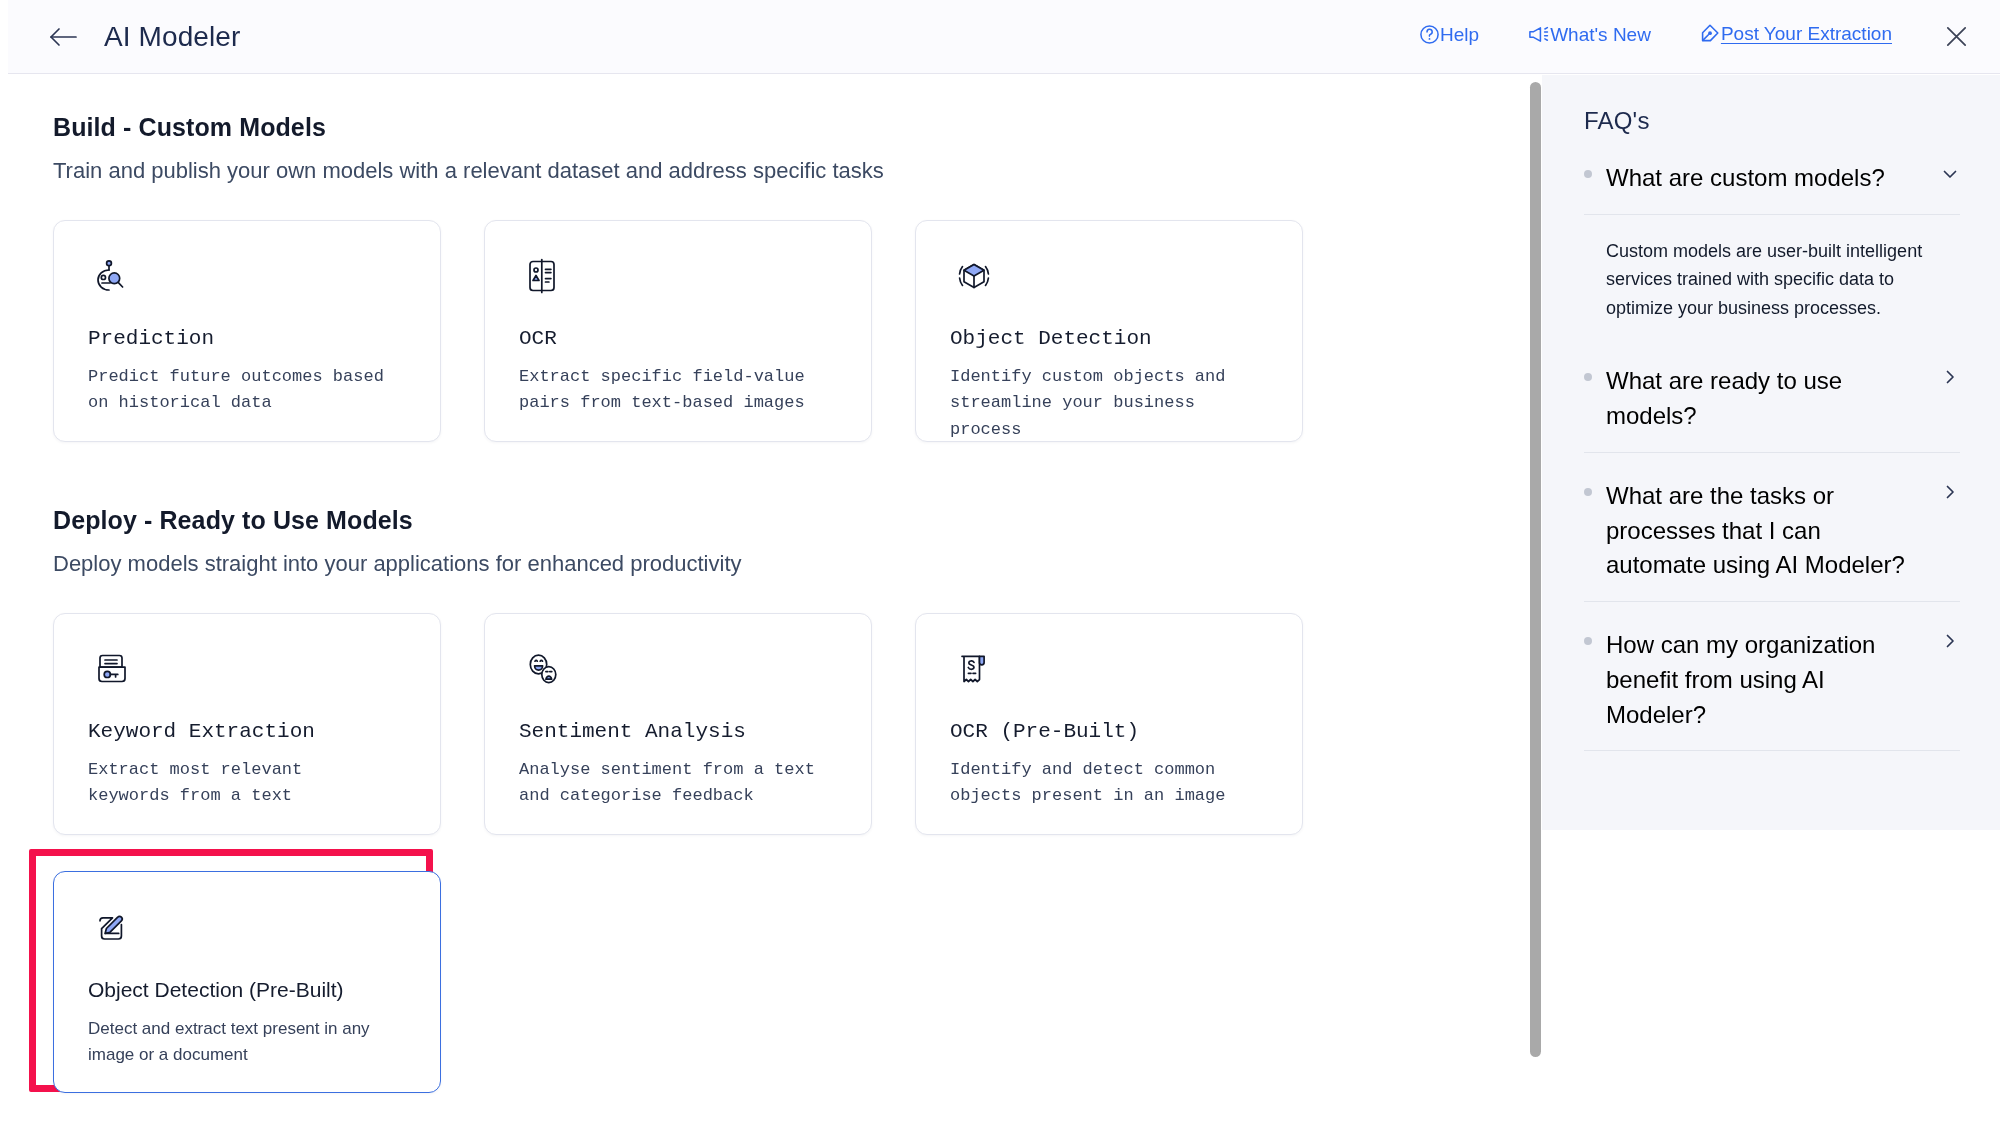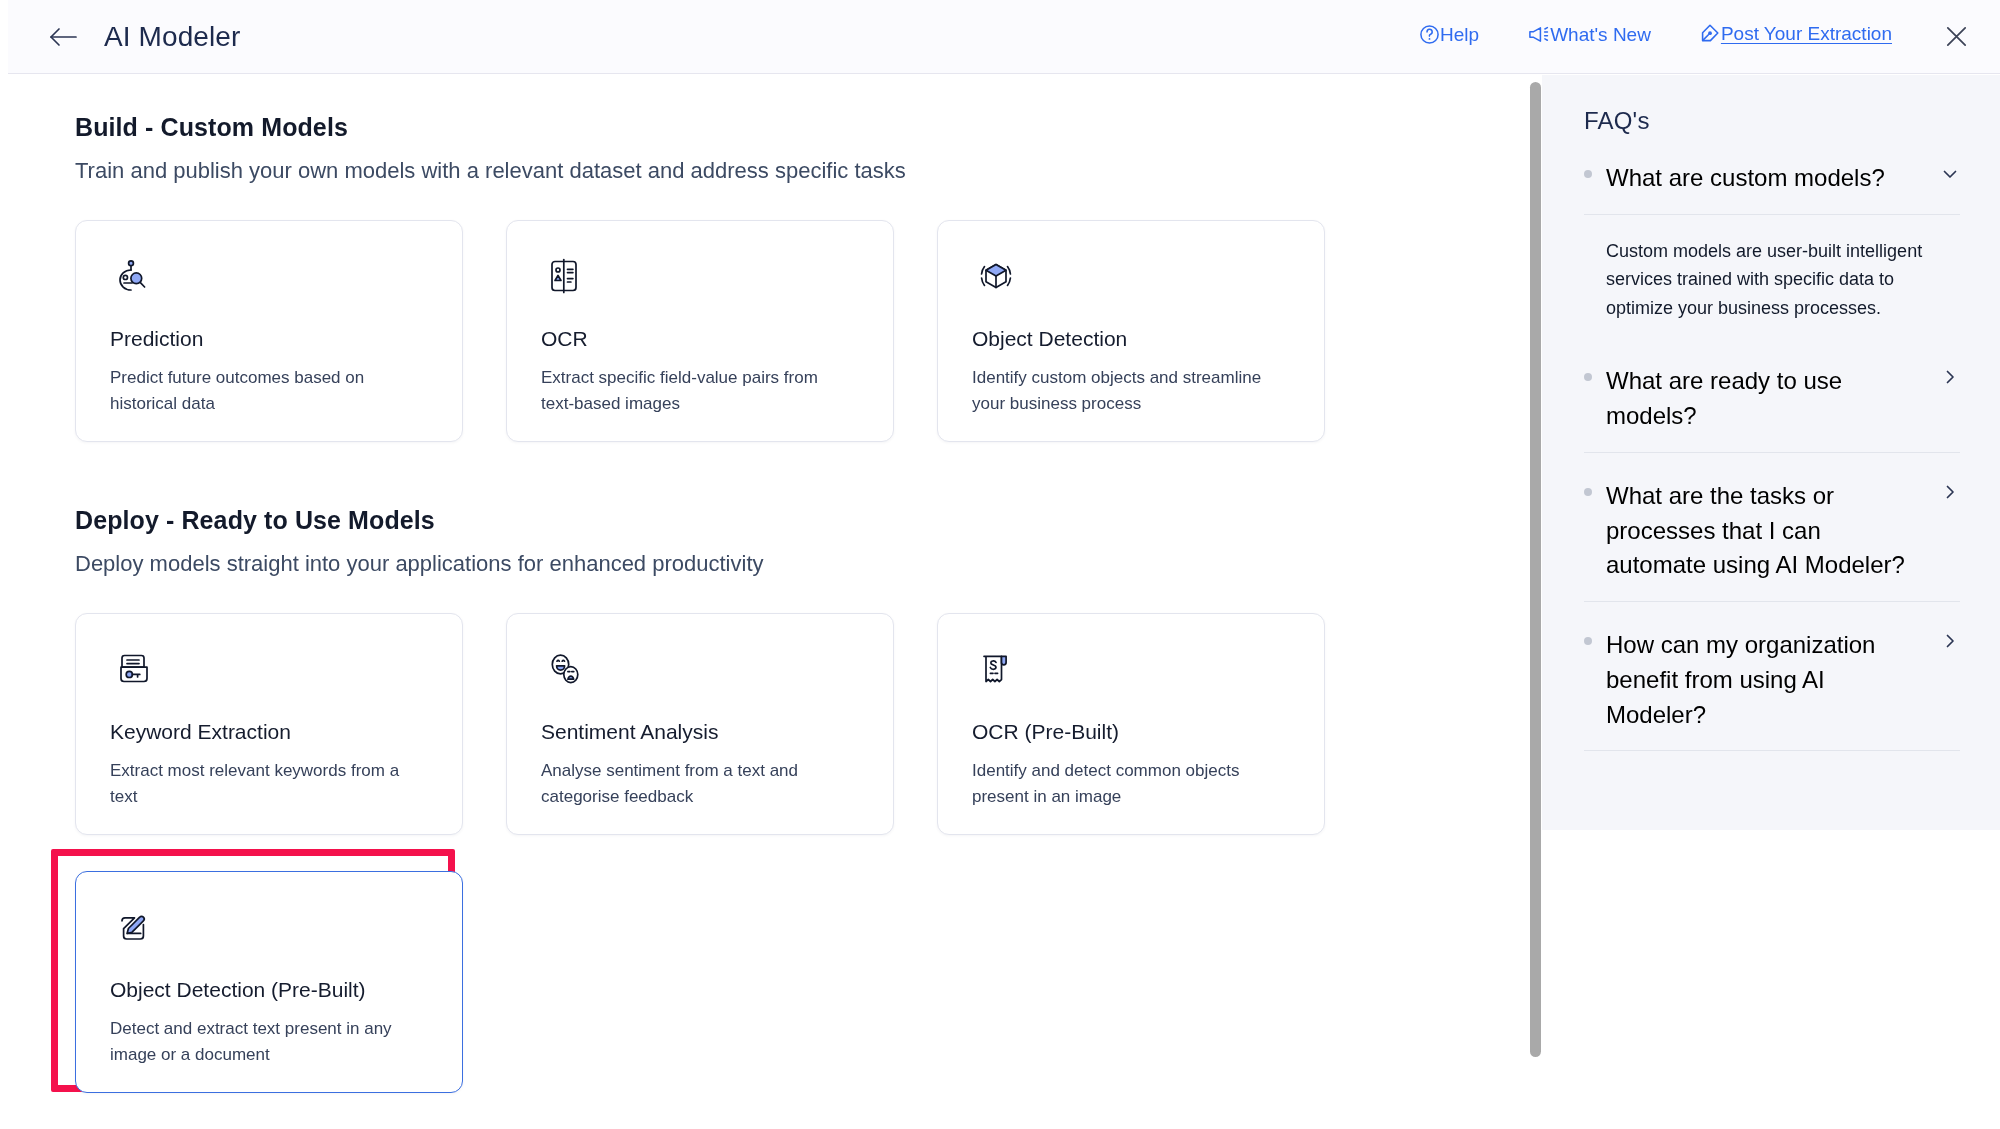--- a/index.html
+++ b/index.html
@@ -40,30 +40,30 @@
   .tb-close {
     width: 40px; height: 40px; margin-left: 20px;
     display: flex; align-items: center; justify-content: center; cursor: pointer;
   }
 
   
   .main {
     position: absolute; top: 75px; left: 0; width: 1540px; height: 1054px;
     background: #fff; overflow: hidden;
   }
-  .section { padding-left: 75px; border-radius: 12px; }
+  .section { padding-left: 53px; border-radius: 12px; }
   .sec-title {
     font-size: 25px; font-weight: 700; color: #131a2b;
     letter-spacing: .1px;
   }
   .sec-sub {
     font-size: 22px; color: #3c4a63; margin-top: 16px;
   }
 
-  .card-row { display: flex; gap: 43px; margin-top: 36px; }
+  .card-row { display: flex; gap: 43px; margin-top: 36px; font-family: Liberation Mono, monospace; }
 
   .card {
     width: 388px; height: 222px;
     border: 1px solid #e3e5ee; border-radius: 12px;
     background: #fff;
     box-shadow: 0 1px 3px rgba(20,30,60,.045);
     padding: 32px 34px 0 34px;
     position: relative; cursor: pointer;
   }
   .card-icon { height: 52px; display: flex; align-items: flex-start; }

